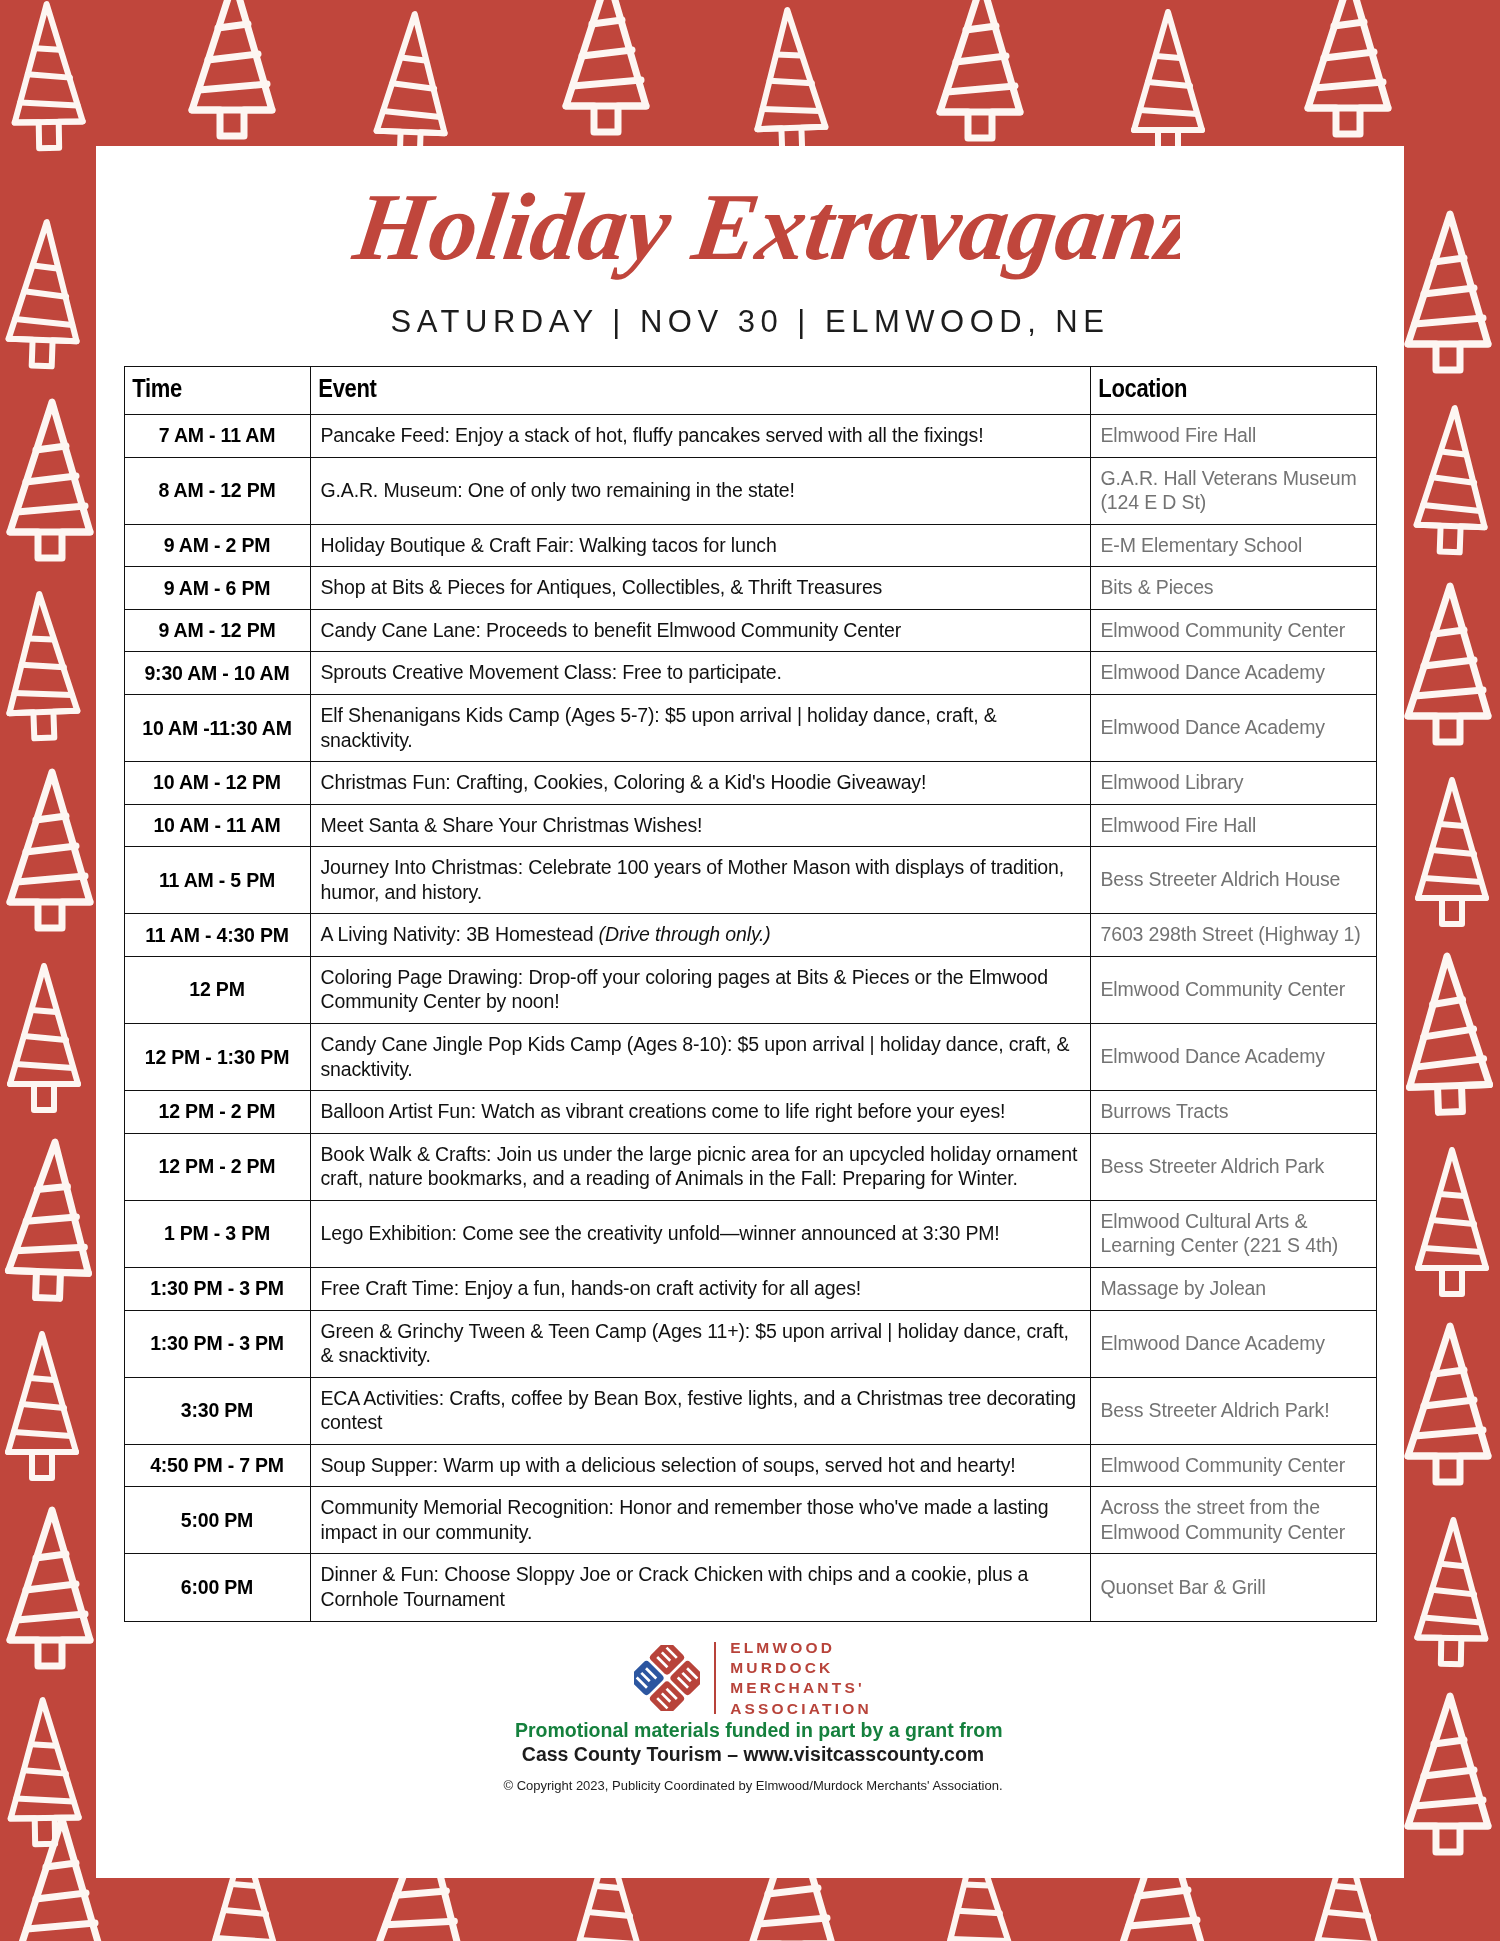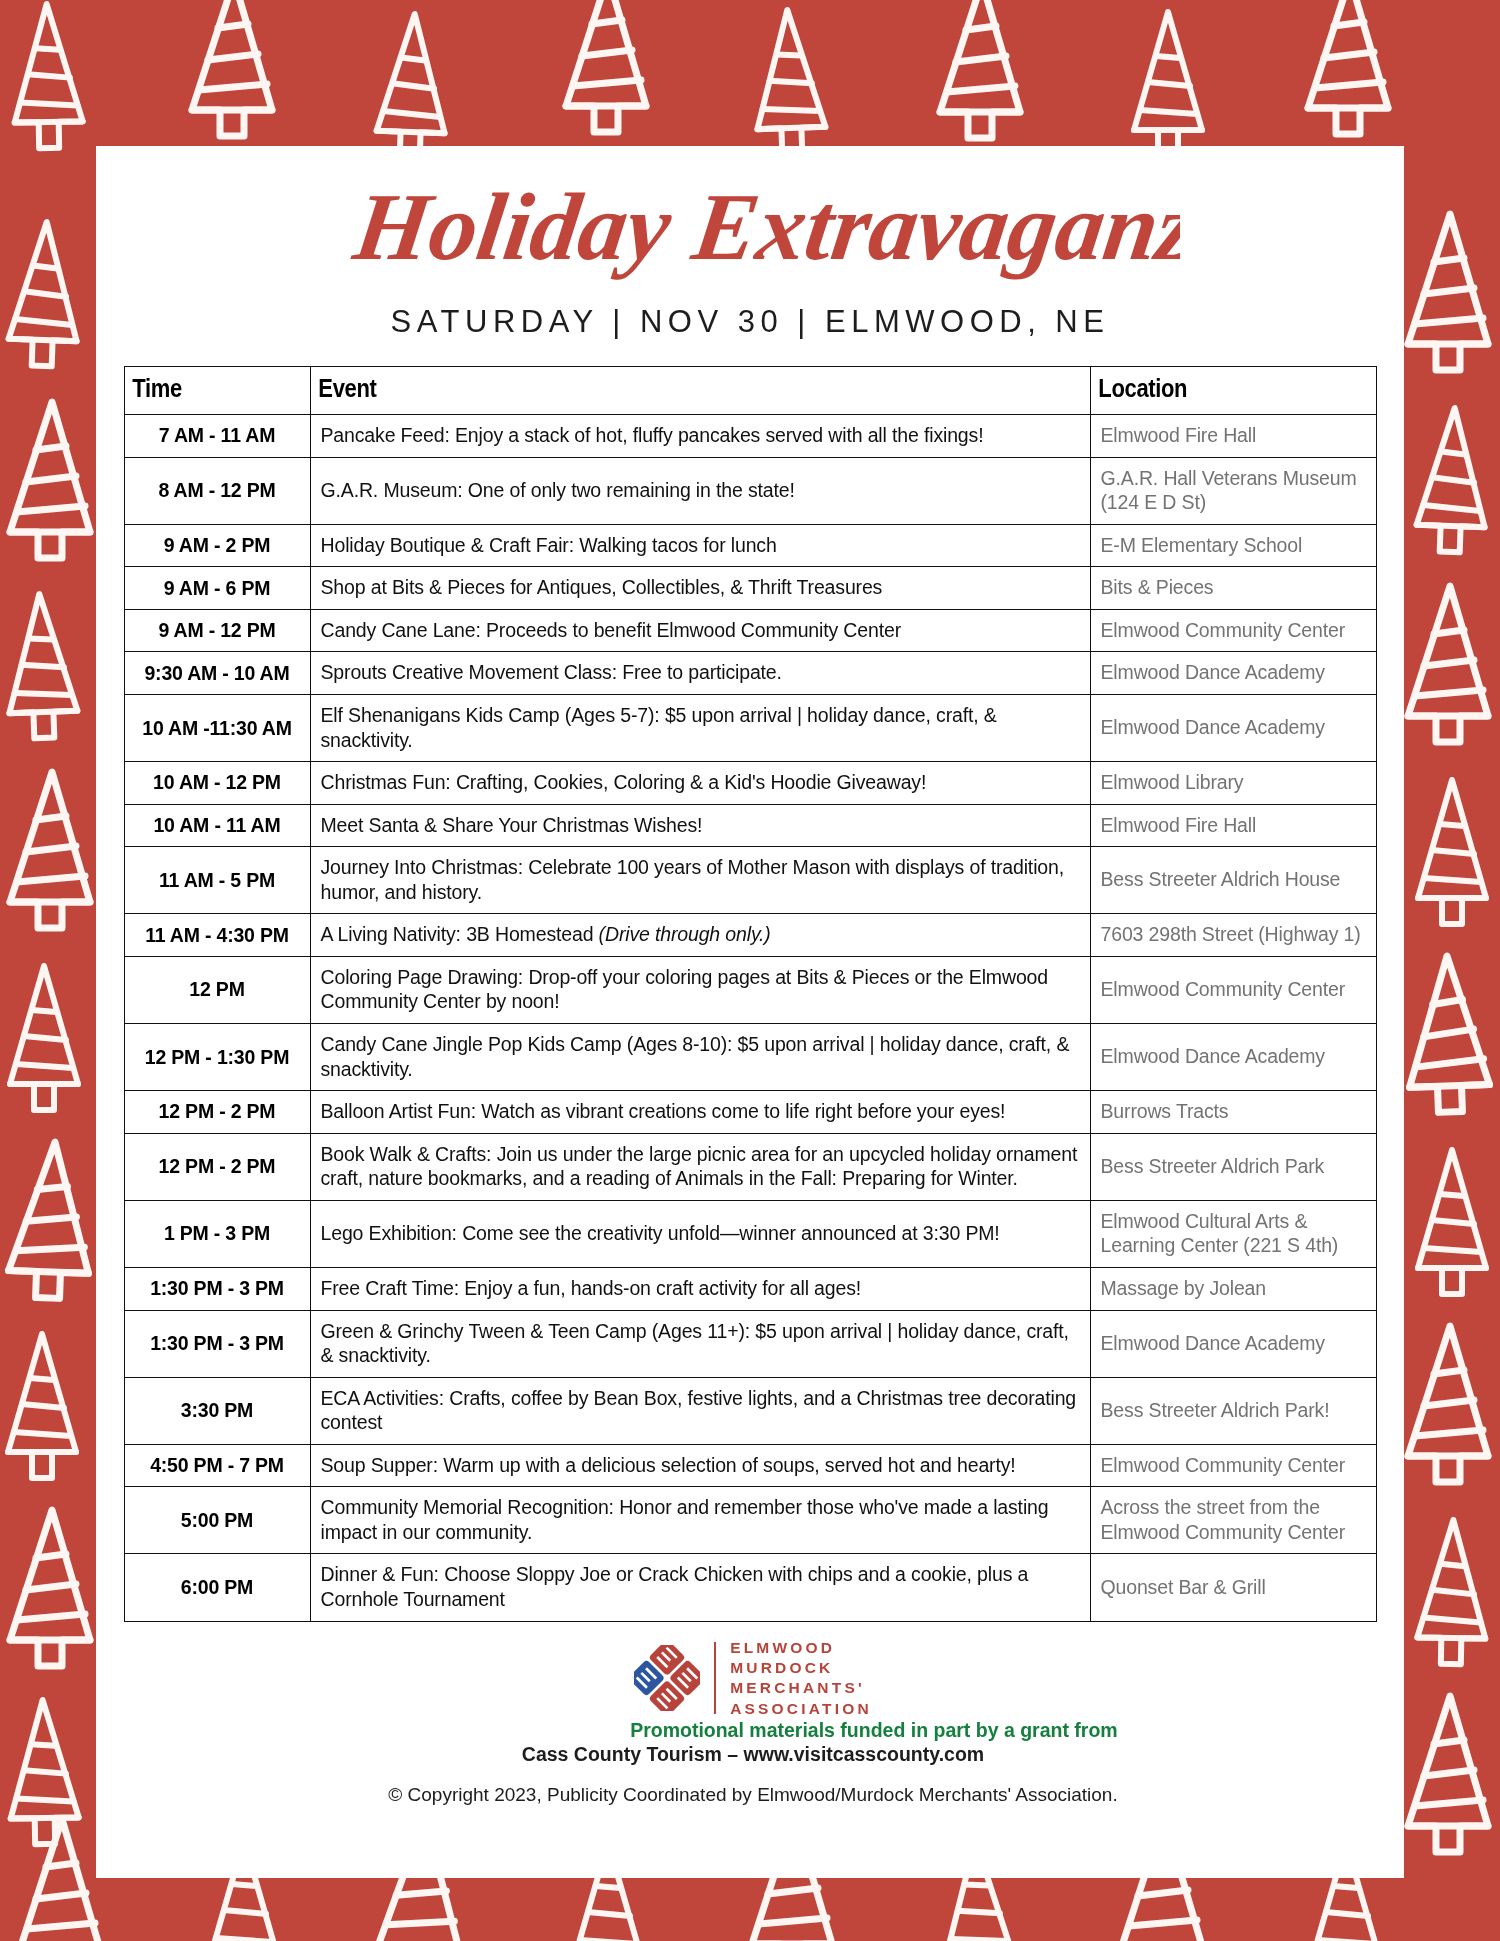--- a/index.html
+++ b/index.html
@@ -93,21 +93,21 @@
   .logo-text { line-height: 1.32; }
   .logo-text div {
     font-size: 15.5px;
     font-weight: bold;
     letter-spacing: 3.2px;
     color: #b8433a;
   }
   .grant { text-align: right; }
   .grant .g1 { font-size: 19.5px; font-weight: bold; color: #15803d; line-height: 1.22; }
   .grant .g2 { font-size: 19.5px; font-weight: bold; color: #1d1d1d; line-height: 1.22; text-align: center; }
-  .grant .g3 { font-size: 19px; color: #1d1d1d; margin-top: 17px; }
+  .grant .g3 { font-size: 13px; color: #1d1d1d; margin-top: 11px; }
 </style>
 </head>
 <body>
 
 <svg id="border-art" viewBox="0 0 1500 1941" xmlns="http://www.w3.org/2000/svg" aria-hidden="true">
   <rect x="0" y="0" width="1500" height="1941" fill="#c0463c"></rect>
   <defs>
     <g id="tree">
       <path d="M0,-78 L-34,40 L34,40 Z M0,-78 L-34,40 L34,40 Z" fill="none" stroke="#fdf6f2" stroke-width="6" stroke-linejoin="round" stroke-linecap="round"></path>
       <path d="M-12,-34 L12,-32" fill="none" stroke="#fdf6f2" stroke-width="6" stroke-linecap="round"></path>

